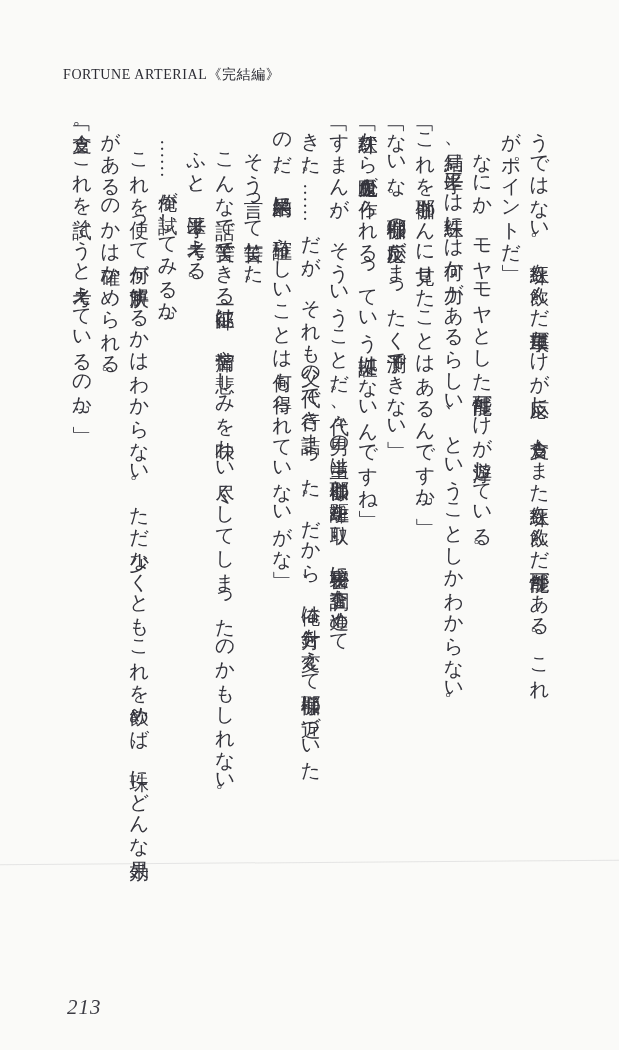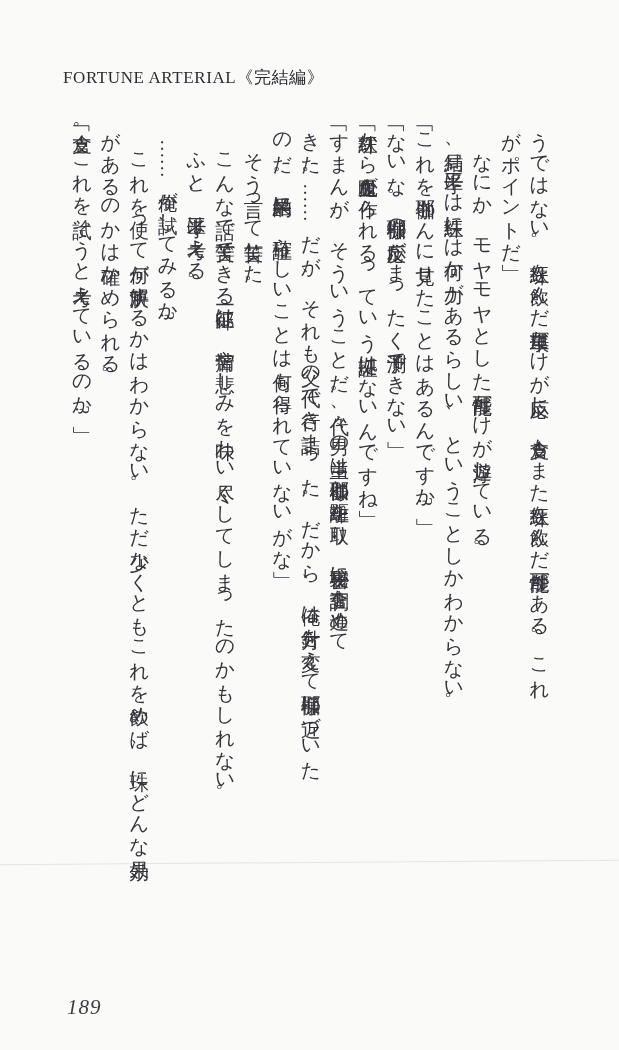--- a/index.html
+++ b/index.html
@@ -13,21 +13,21 @@
     overflow: hidden;
     background: #fafaf8;
     color: #32323a;
     font-family: "Liberation Serif", "DejaVu Serif", serif;
   }
   
   .running-head {
     position: absolute;
     top: 66px;
     left: 63px;
-    font-size: 17px;
+    font-size: 14px;
     letter-spacing: 0.6px;
     color: #2b2b33;
     white-space: nowrap;
   }
   
   .text-block {
     position: absolute;
     top: 119px;
     right: 66px;
     height: 822px;
@@ -86,13 +86,13 @@
     <p class="vline indent">こんな話で苦笑できる征一郎は、苦痛や悲しみを味わい尽くしてしまったのかもしれない。</p>
     <p class="vline indent">ふと、孝平は考える。</p>
     <p class="vline indent">……俺が試してみるか?</p>
     <p class="vline indent">これを使って何が解決するかはわからない。ただ少なくともこれを飲めば、珠にどんな効果</p>
     <p class="vline">があるのかは確かめられる。</p>
     <p class="vline">「支倉。これを試そうと考えているのか?」</p>
   </div>
 
 <div class="scan-line"></div>
 
-<div class="page-number">189</div>
+<div class="page-number">213</div>
 
 </body></html>

